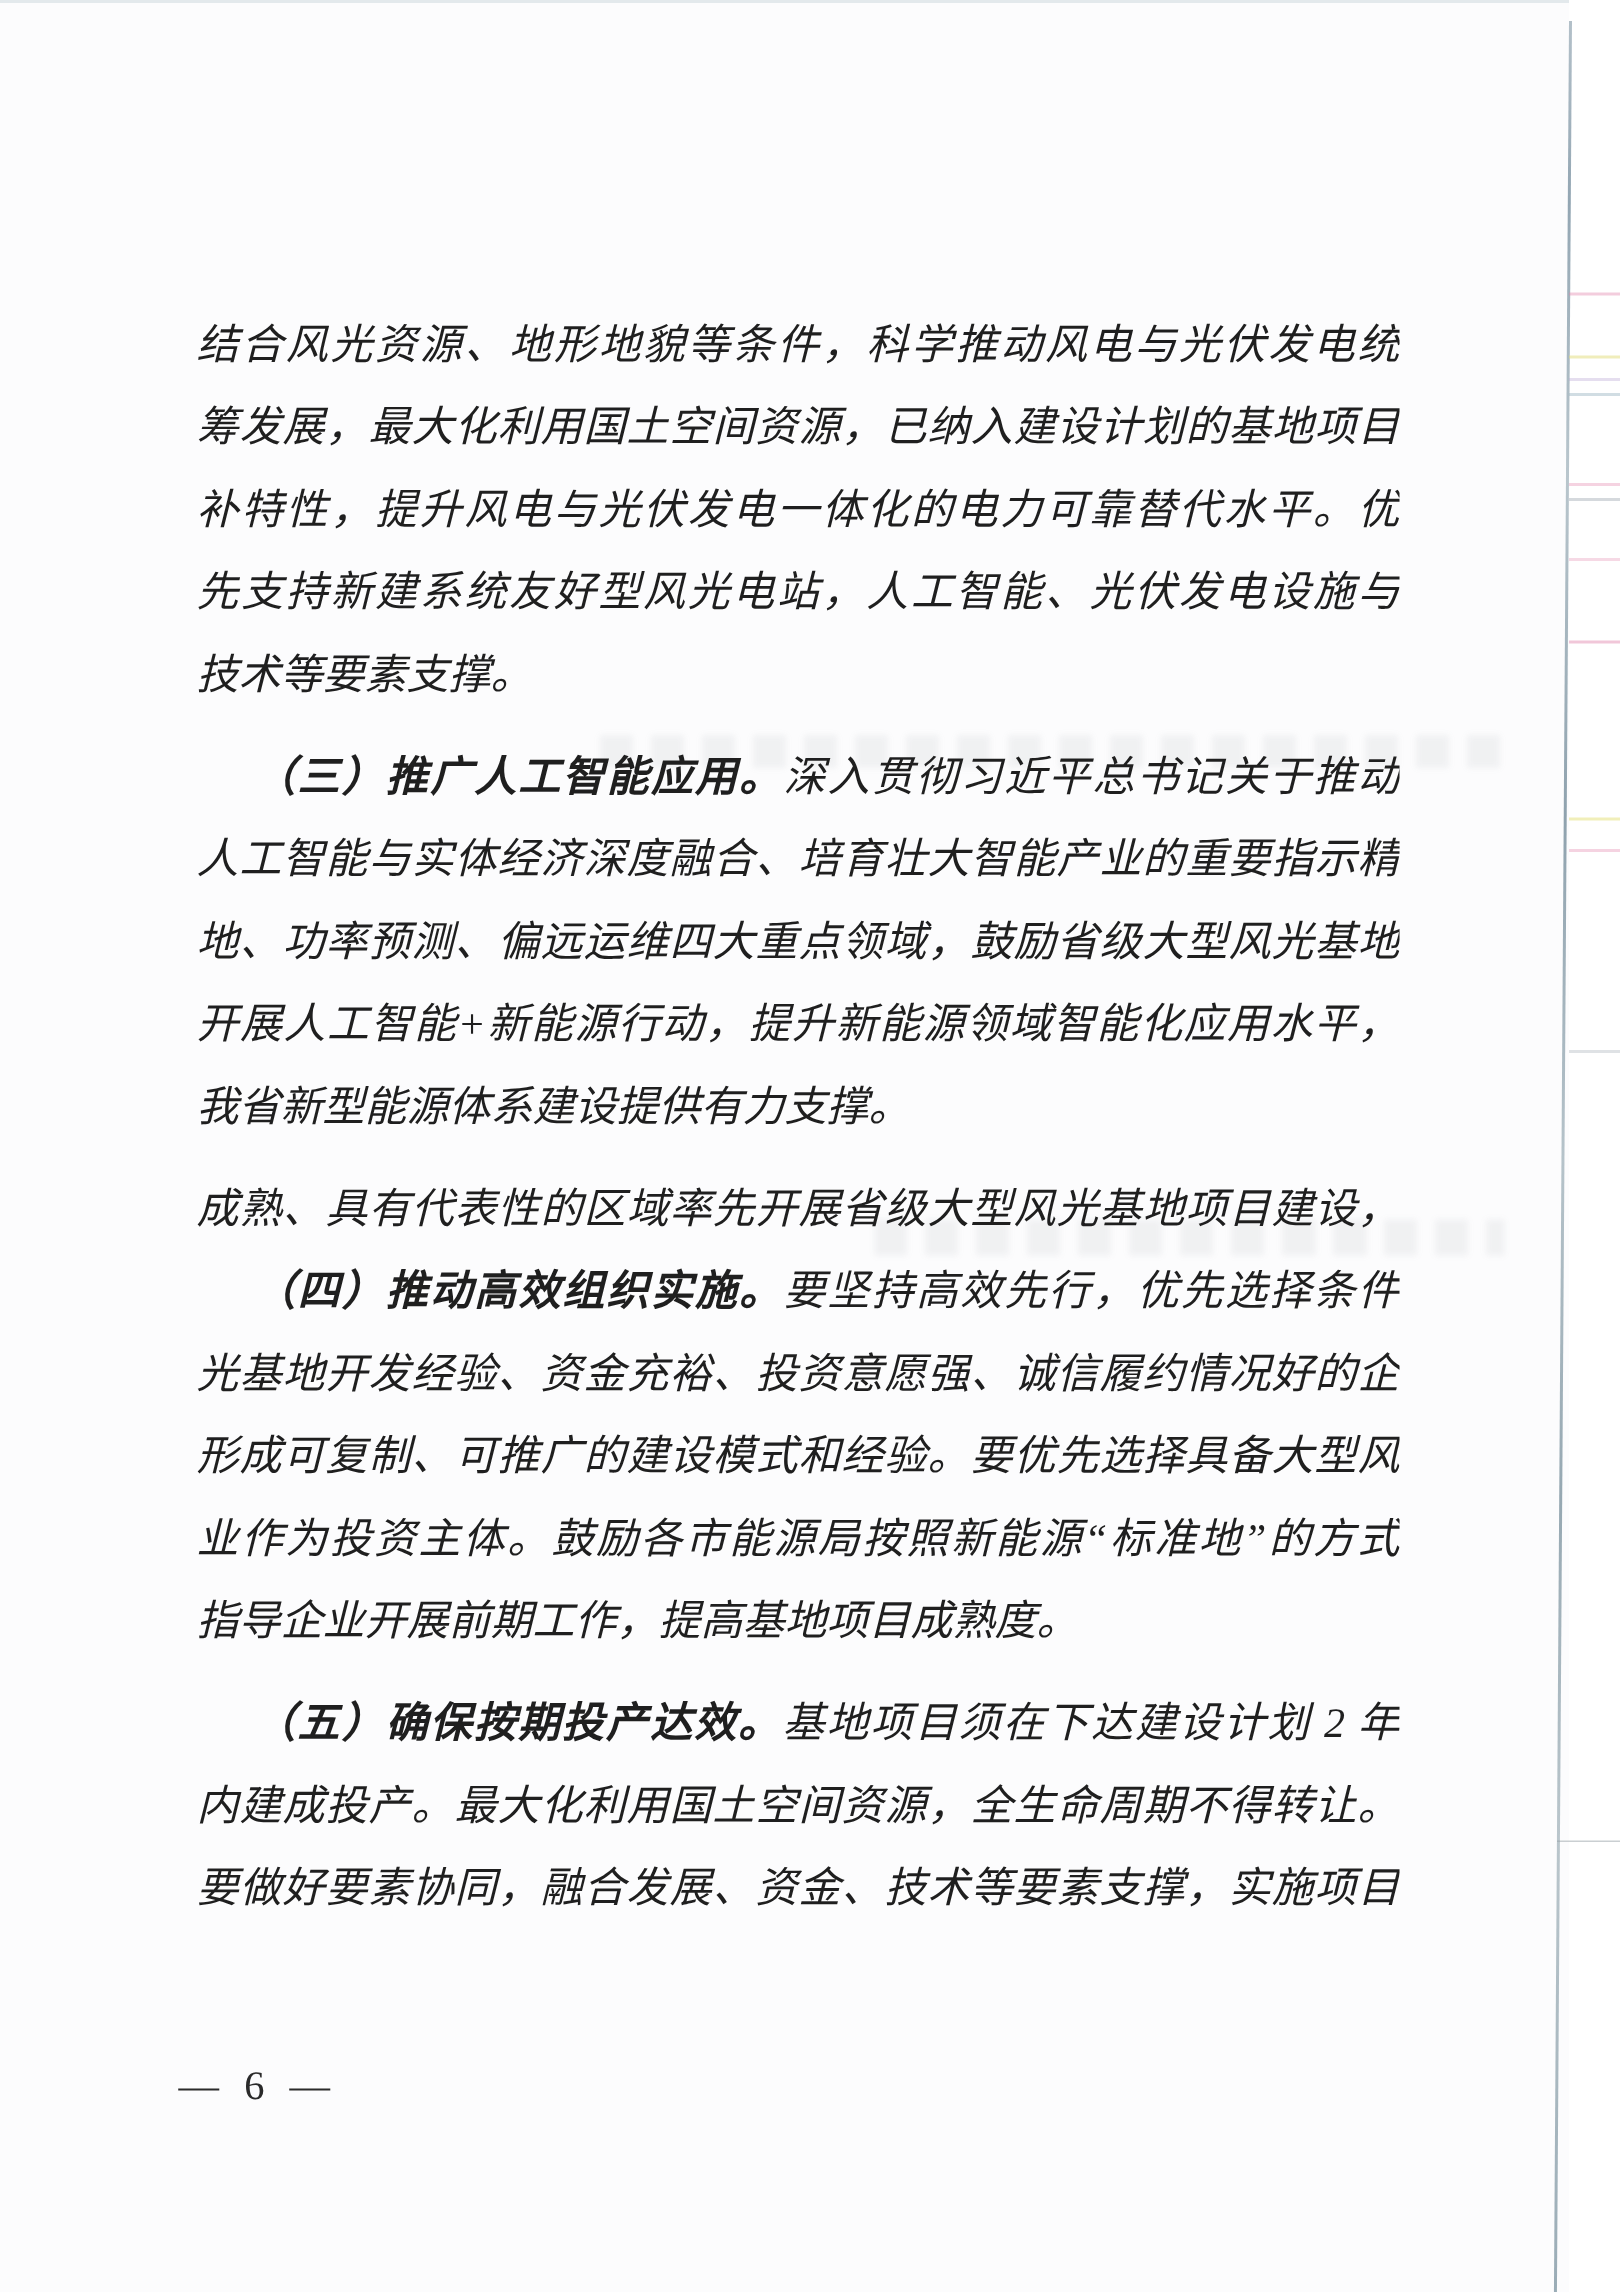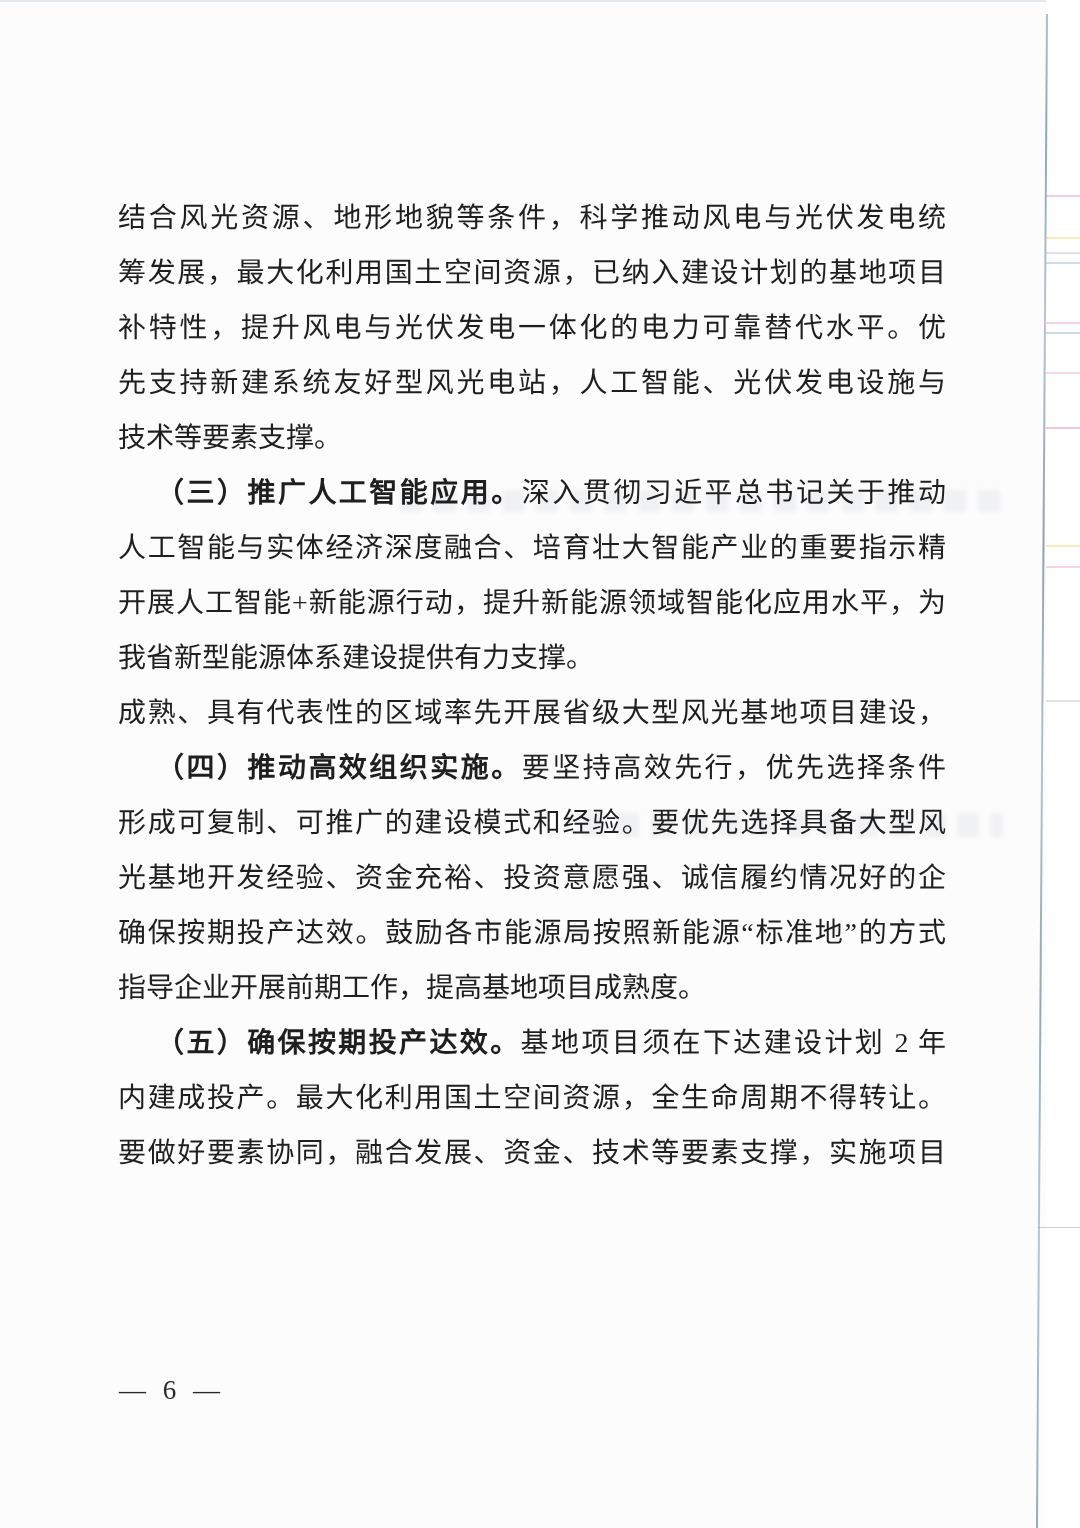--- a/index.html
+++ b/index.html
@@ -59,21 +59,21 @@
   }
   .ghost-1 { left: 400px; top: 490px; width: 600px; height: 22px; }
   .ghost-2 { left: 583px; top: 813px; width: 420px; height: 24px; }
   
   .doc-body {
     position: absolute;
     left: 118px; top: 190px; width: 828px;
     color: #1f1f1f;
     font-size: 28px;
   }
-  .paragraph { margin: 0; }
+  .paragraph { margin: 13px; font-style: italic; }
   .line {
     height: 55px;
     line-height: 55px;
     text-align: justify;
     text-align-last: justify;
     overflow: hidden;
   }
   .line.indent { text-indent: 38px; }
   .line.end { text-align-last: left; }
   .line b { font-weight: bold; }
@@ -100,29 +100,30 @@
       <div class="paragraph">
         <div class="line">结合风光资源、地形地貌等条件，科学推动风电与光伏发电统</div>
         <div class="line">筹发展，最大化利用国土空间资源，已纳入建设计划的基地项目</div>
         <div class="line">补特性，提升风电与光伏发电一体化的电力可靠替代水平。优</div>
         <div class="line">先支持新建系统友好型风光电站，人工智能、光伏发电设施与</div>
         <div class="line end">技术等要素支撑。</div>
       </div>
       <div class="paragraph">
         <div class="line indent"><b>（三）推广人工智能应用。</b>深入贯彻习近平总书记关于推动</div>
         <div class="line">人工智能与实体经济深度融合、培育壮大智能产业的重要指示精</div>
+        <div class="line">地、功率预测、偏远运维四大重点领域，鼓励省级大型风光基地</div>
         <div class="line">开展人工智能+新能源行动，提升新能源领域智能化应用水平，为</div>
         <div class="line end">我省新型能源体系建设提供有力支撑。</div>
       </div>
       <div class="paragraph">
         <div class="line">成熟、具有代表性的区域率先开展省级大型风光基地项目建设，</div>
         <div class="line indent"><b>（四）推动高效组织实施。</b>要坚持高效先行，优先选择条件</div>
+        <div class="line">光基地开发经验、资金充裕、投资意愿强、诚信履约情况好的企</div>
         <div class="line">形成可复制、可推广的建设模式和经验。要优先选择具备大型风</div>
-        <div class="line">光基地开发经验、资金充裕、投资意愿强、诚信履约情况好的企</div>
-        <div class="line">确保按期投产达效。鼓励各市能源局按照新能源“标准地”的方式</div>
+        <div class="line">业作为投资主体。鼓励各市能源局按照新能源“标准地”的方式</div>
         <div class="line end">指导企业开展前期工作，提高基地项目成熟度。</div>
       </div>
       <div class="paragraph">
         <div class="line indent"><b>（五）确保按期投产达效。</b>基地项目须在下达建设计划 2 年</div>
         <div class="line">内建成投产。最大化利用国土空间资源，全生命周期不得转让。</div>
         <div class="line">要做好要素协同，融合发展、资金、技术等要素支撑，实施项目</div>
       </div>
     </div>
 
   <div class="footer">— 6 —</div>

